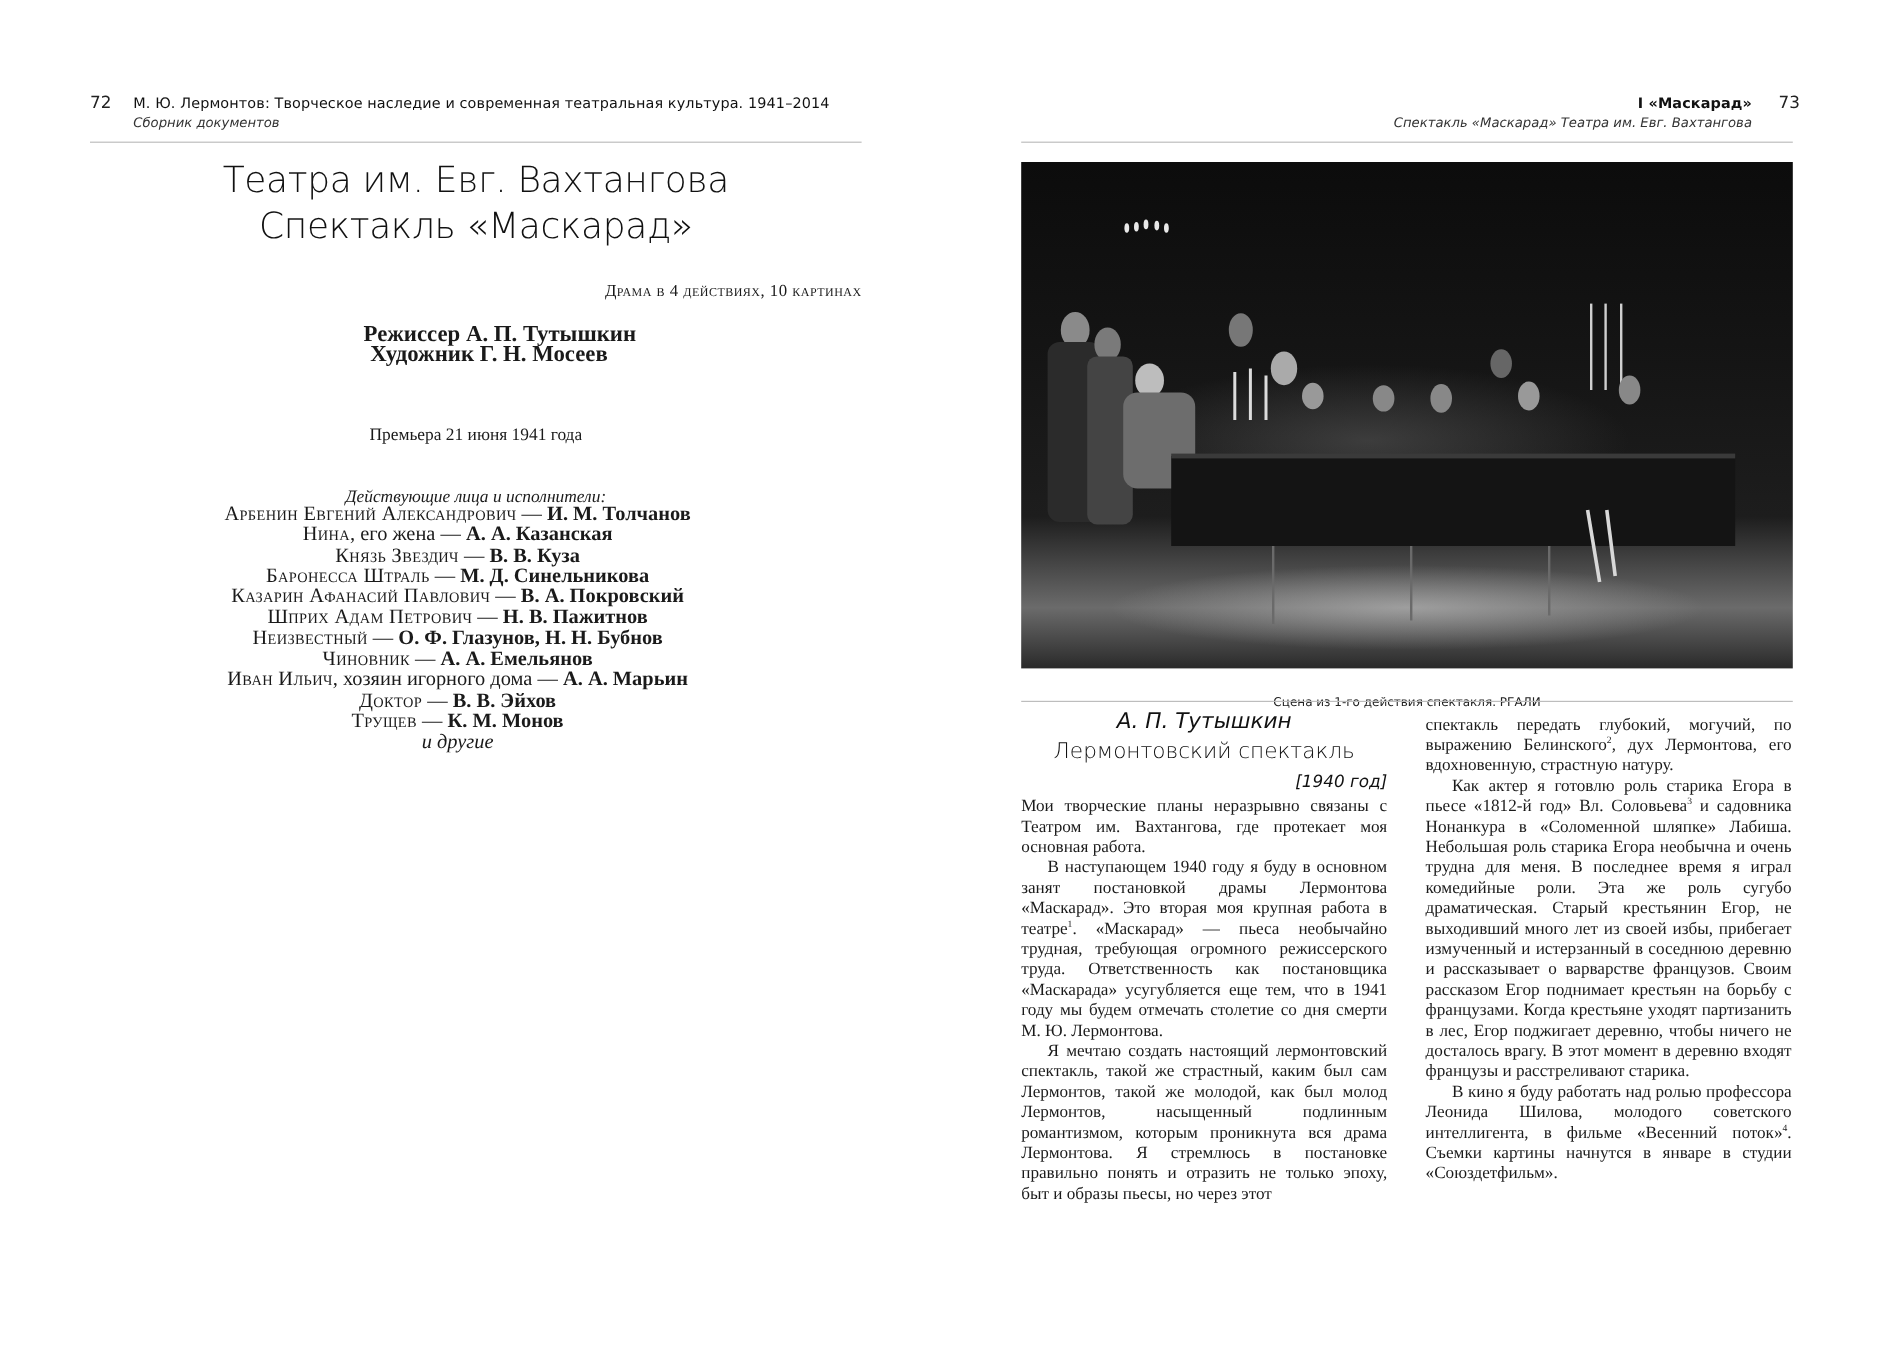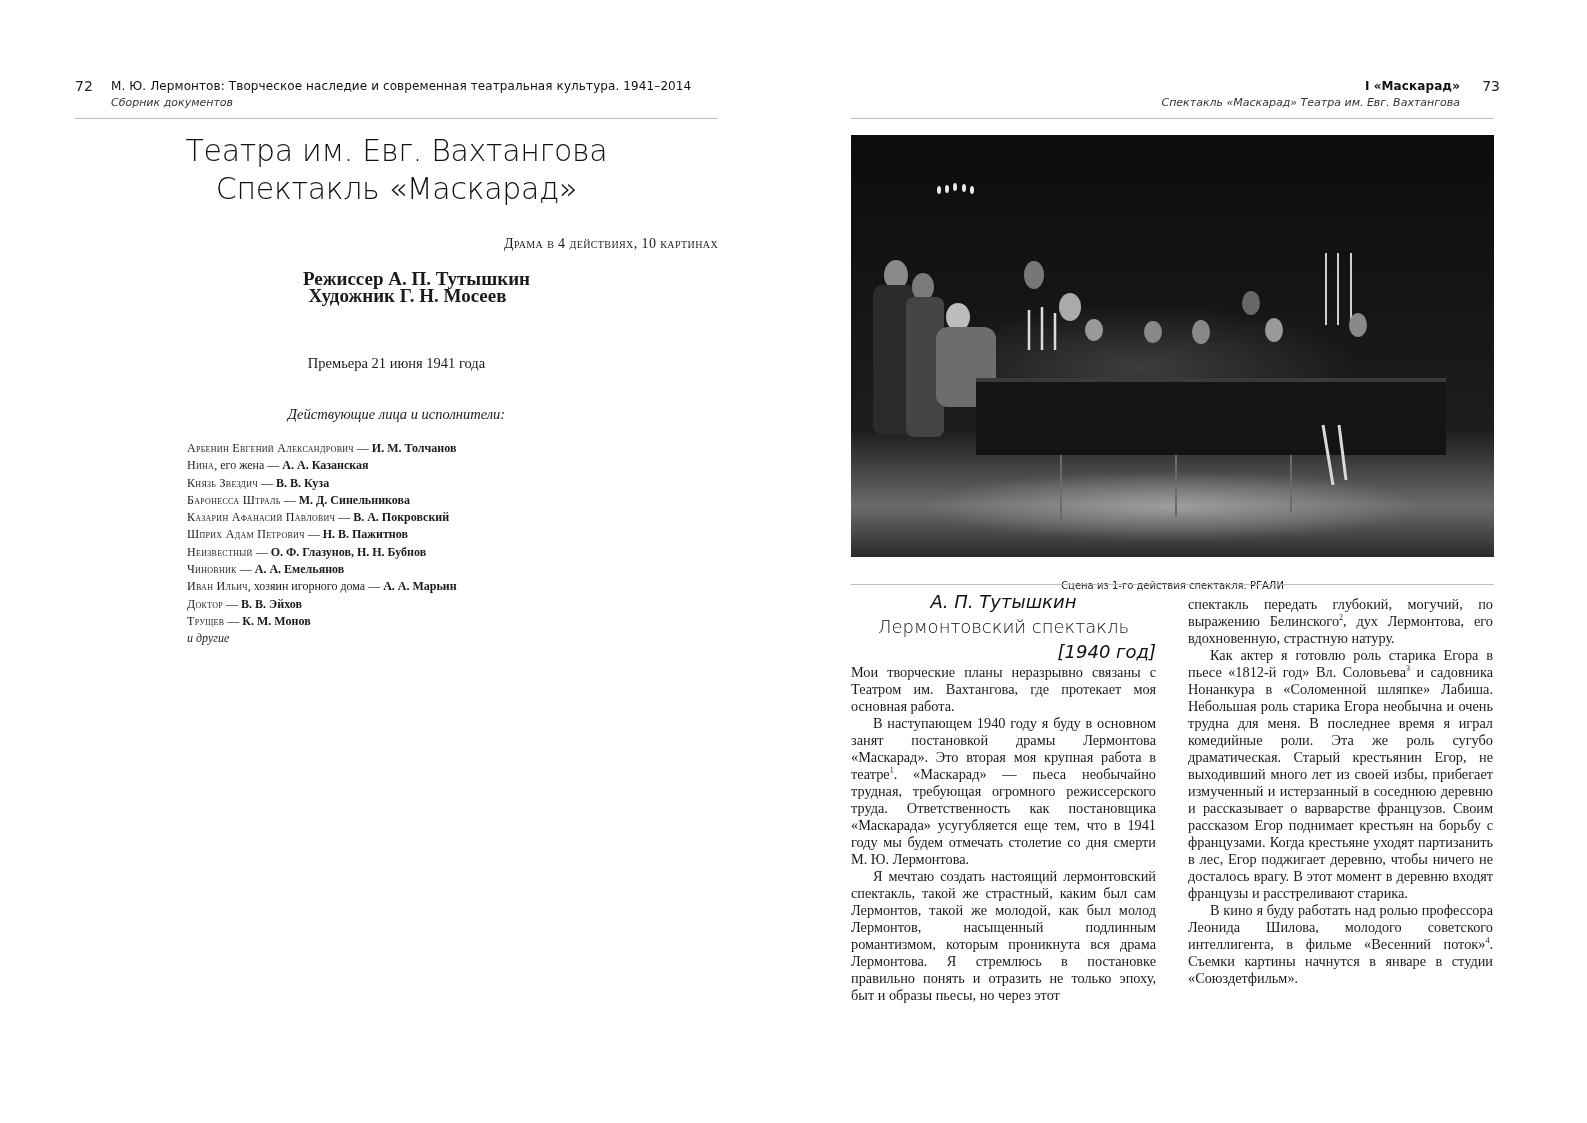--- a/index.html
+++ b/index.html
@@ -45,21 +45,21 @@
     .credits div:nth-child(3) { margin-left: 0; }
     .premiere {
       position: absolute; left: 75px; width: 643px; top: 355px;
       text-align: center; font-size: 14.5px;
     }
     .cast-heading {
       position: absolute; left: 75px; width: 643px; top: 406px;
       text-align: center; font-size: 14.5px; font-style: italic;
     }
     .cast-list {
-      position: absolute; left: 187px; top: 440px; font-size: 12px; line-height: 17.3px;
+      position: absolute; left: 187px; top: 419px; font-size: 17px; line-height: 17.3px; text-align: center;
     }
     .cast-list .role { font-variant: small-caps; letter-spacing: 0.3px; }
     .cast-list .note { font-variant: normal; letter-spacing: 0; }
     .cast-list .actor { font-weight: bold; }
     .cast-list .others { font-style: italic; }
 
     
     .photo {
       position: absolute; left: 57px; top: 135px; width: 643px; height: 422px;
       background:
@@ -72,21 +72,21 @@
     .caption {
       position: absolute; left: 57px; width: 643px; top: 564px;
       text-align: center; font-family: "DejaVu Sans", sans-serif; font-size: 10px; color: #222; margin-top: 16px;
     }
     .article-head {
       position: absolute; left: 57px; width: 305px; top: 590px;
       font-family: "DejaVu Sans", sans-serif; font-weight: 300; color: #111;
     }
     .article-head .author { text-align: center; font-style: italic; font-size: 18px; line-height: 24px; }
     .article-head .atitle { text-align: center; font-size: 18px; line-height: 26px; }
-    .article-head .year { text-align: right; font-style: italic; font-size: 18px; line-height: 24px; }
+    .article-head .year { text-align: right; font-style: italic; font-size: 14px; line-height: 24px; }
     .col {
       position: absolute; width: 305px; font-size: 14.3px; line-height: 17px;
       text-align: justify; hyphens: manual; color: #1a1a1a;
     }
     .col-1 { left: 57px; top: 664px; }
     .col-2 { left: 394px; top: 596px; }
     .col p { margin: 0; }
     .col p.ind { text-indent: 22px; }
     .col p.cont { text-indent: 0; }
     sup { font-size: 8px; line-height: 0; }

